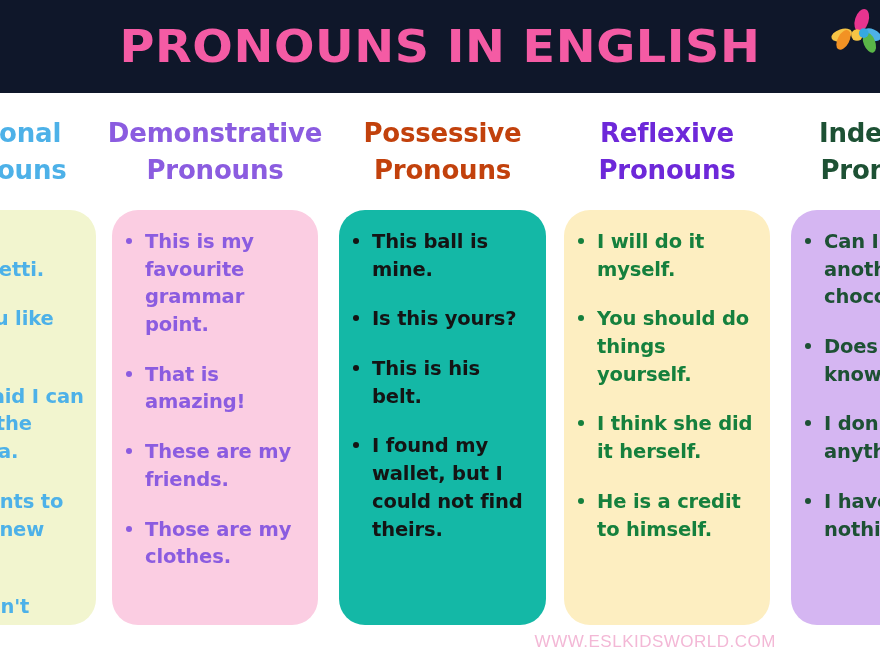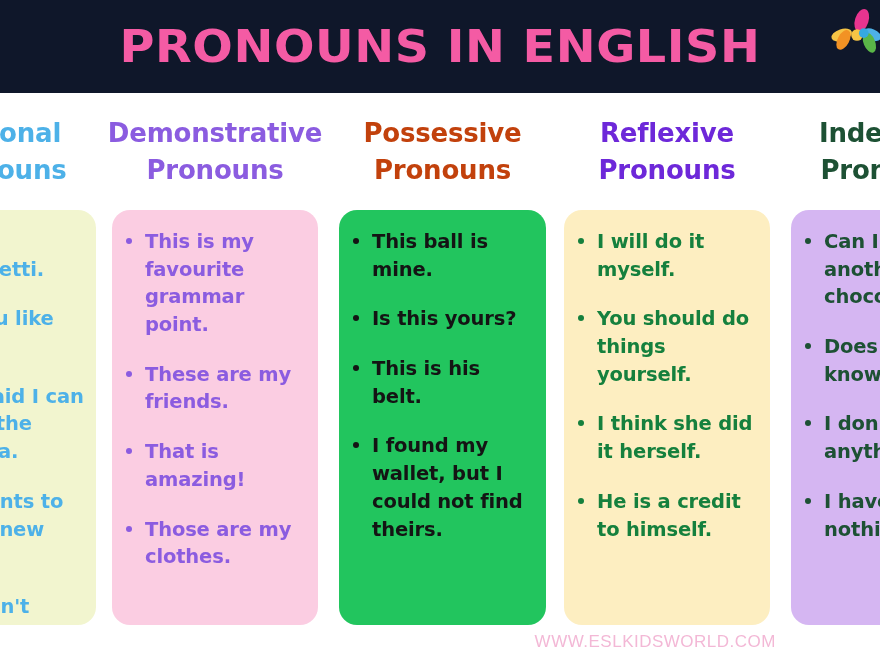--- a/index.html
+++ b/index.html
@@ -83,21 +83,21 @@
     letter-spacing: -0.2px;
     white-space: pre-line;
   }
 
   .col-card {
     position: absolute;
     left: 8px;
     right: 8px;
     top: 117px;
     bottom: 8px;
-    border-radius: 18px;
+    border-radius: 26px;
     padding: 18px 10px 2px 12px;
     box-sizing: border-box;
     overflow: hidden;
   }
   .col-list {
     margin: 0;
     padding: 0;
     list-style: none;
   }
   .col-list li {
@@ -169,31 +169,31 @@
       </ul>
     </div>
   </div>
 
   <div class="column col-1">
     <div class="col-heading" style="color: rgb(139, 92, 224);">Demonstrative
 Pronouns</div>
     <div class="col-card" style="background: rgb(251, 205, 226); color: rgb(139, 92, 224);">
       <ul class="col-list">
         <li><span class="bullet"></span><span>This is my favourite grammar point.</span></li>
+        <li><span class="bullet"></span><span>That is amazing!</span></li>
         <li><span class="bullet"></span><span>These are my friends.</span></li>
-        <li><span class="bullet"></span><span>That is amazing!</span></li>
         <li><span class="bullet"></span><span>Those are my clothes.</span></li>
       </ul>
     </div>
   </div>
 
   <div class="column col-2">
     <div class="col-heading" style="color: #c2410c;">Possessive
 Pronouns</div>
-    <div class="col-card" style="background: #22c55e; color: rgb(20, 20, 20);">
+    <div class="col-card" style="background: #14b8a6; color: rgb(20, 20, 20);">
       <ul class="col-list">
         <li><span class="bullet"></span><span>This ball is mine.</span></li>
         <li><span class="bullet"></span><span>Is this yours?</span></li>
         <li><span class="bullet"></span><span>This is his belt.</span></li>
         <li><span class="bullet"></span><span>I found my wallet, but I could not find theirs.</span></li>
       </ul>
     </div>
   </div>
 
   <div class="column col-3">

